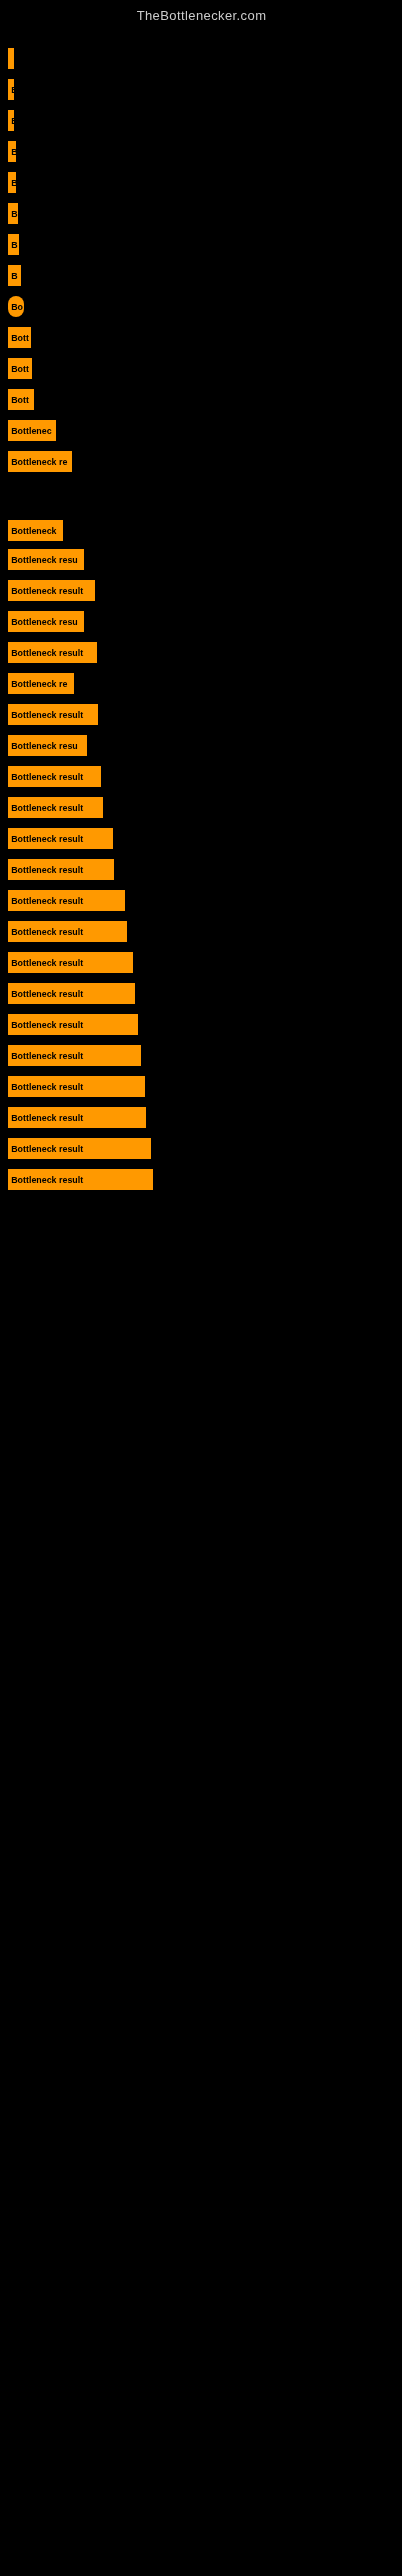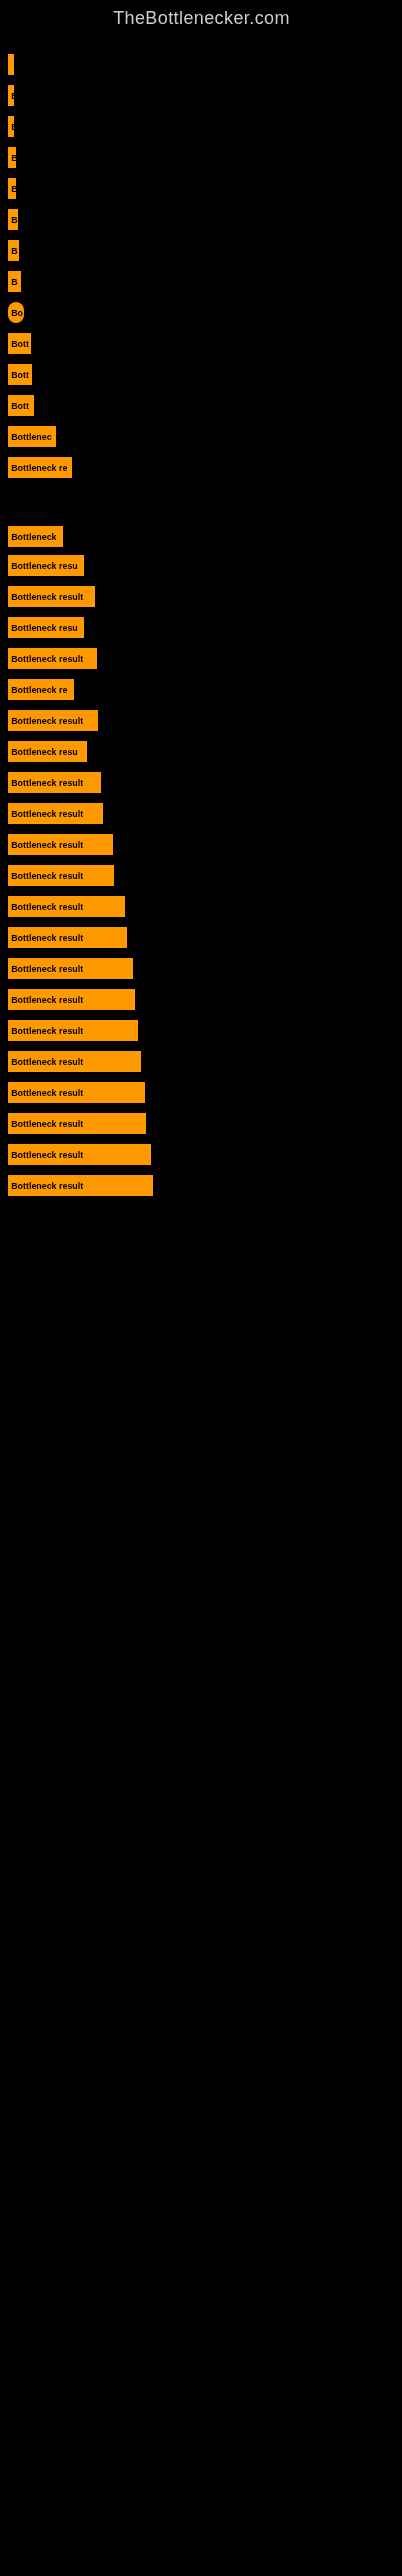--- a/index.html
+++ b/index.html
@@ -9,21 +9,21 @@
     }
     body {
       background-color: #000;
       width: 403px;
       min-height: 2576px;
       font-family: Arial, sans-serif;
       position: relative;
     }
     .site-title {
       color: #ccc;
-      font-size: 18px;
+      font-size: 13px;
       text-align: center;
       padding: 8px 0 4px 0;
       letter-spacing: 0.4px;
     }
     .bars-container {
       display: flex;
       flex-direction: column;
       padding: 16px 8px 0 8px;
       gap: 0;
     }

